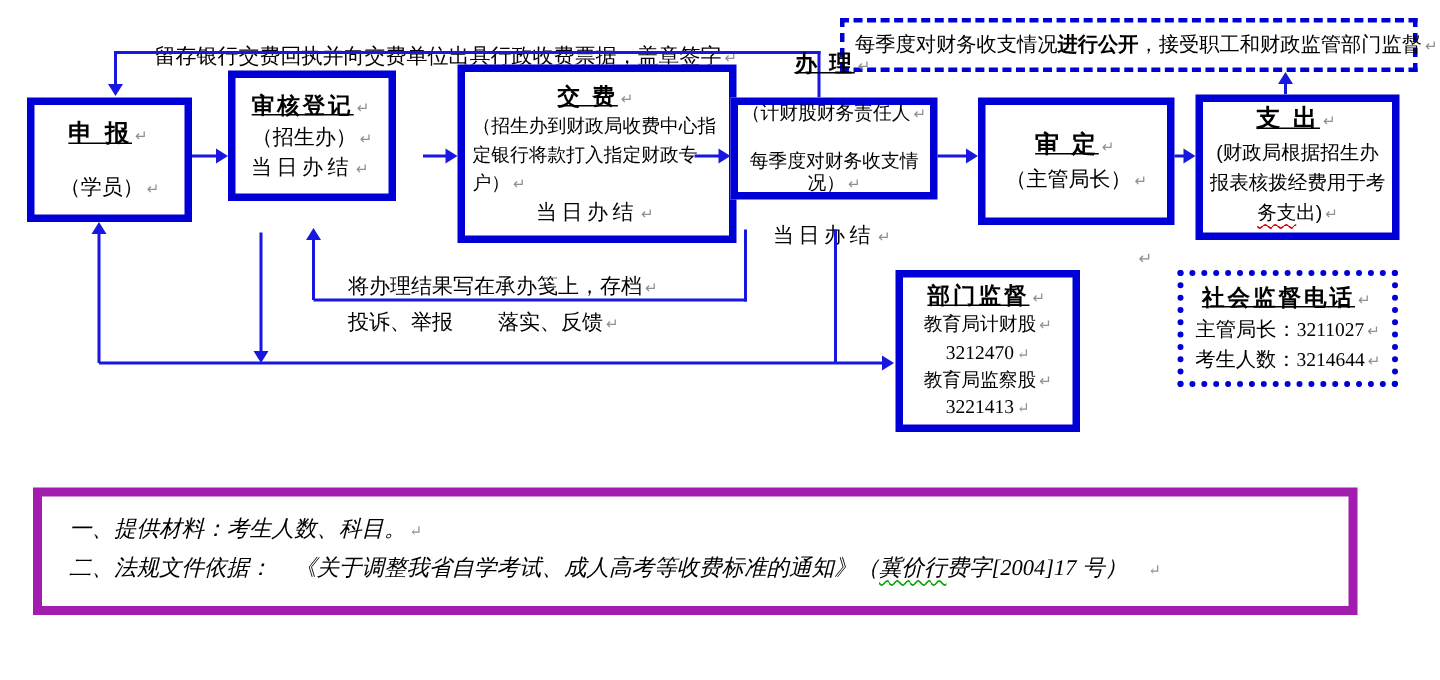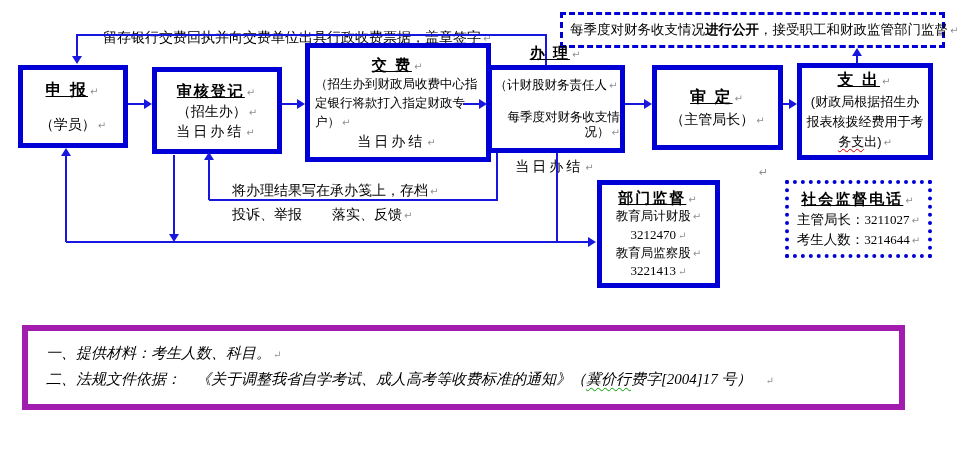--- a/index.html
+++ b/index.html
@@ -74,33 +74,33 @@
   </div>
 
   <div class="line" style="left:856px;top:55px;width:2px;height:8px;"></div>
   <div class="ah u" style="left:852px;top:48px;"></div>
 
   <div class="fbox" style="left:18px;top:65px;width:110px;height:83px;gap:15px;">
     <div class="btitle"><span>申 报</span><span class="pm">↵</span></div>
     <div class="bsub"><span>（学员）</span><span class="pm">↵</span></div>
   </div>
 
-  <div class="fbox" style="left:152px;top:67px;width:130px;height:87px;gap:2px;">
+  <div class="fbox" style="left:152px;top:47px;width:112px;height:87px;gap:2px;">
     <div class="btitle sm"><span>审核登记</span><span class="pm">↵</span></div>
     <div class="bsub"><span>（招生办）</span><span class="pm">↵</span></div>
     <div class="bfoot"><span>当日办结</span><span class="pm">↵</span></div>
   </div>
 
   <div class="fbox" style="left:305px;top:43px;width:186px;height:119px;padding:2px 5px;gap:1px;">
     <div class="btitle sm"><span>交 费</span><span class="pm">↵</span></div>
     <div class="bdesc"><span>（招生办到财政局收费中心指定银行将款打入指定财政专户）</span><span class="pm">↵</span></div>
     <div class="bfoot"><span>当日办结</span><span class="pm">↵</span></div>
   </div>
 
-  <div class="fbox" style="left:487px;top:65px;width:138px;height:88px;gap:16px;text-align:right;">
+  <div class="fbox" style="left:487px;top:65px;width:138px;height:68px;gap:16px;">
     <div class="btitle sm"><span>办 理</span><span class="pm">↵</span></div>
     <div class="tight"><span>（计财股财务责任人</span><span class="pm">↵</span></div>
     <div class="tight"><span>每季度对财务收支情况）</span><span class="pm">↵</span></div>
     <div class="bfoot"><span>当日办结</span><span class="pm">↵</span></div>
   </div>
 
   <div class="fbox" style="left:797px;top:63px;width:136px;height:97px;padding:2px 4px;gap:1px;">
     <div class="btitle"><span>支 出</span><span class="pm">↵</span></div>
     <div class="bdesc ctr"><span>(财政局根据招生办报表核拨经费用于考</span><span class="wavy-red">务支</span><span>出)</span><span class="pm">↵</span></div>
   </div>

